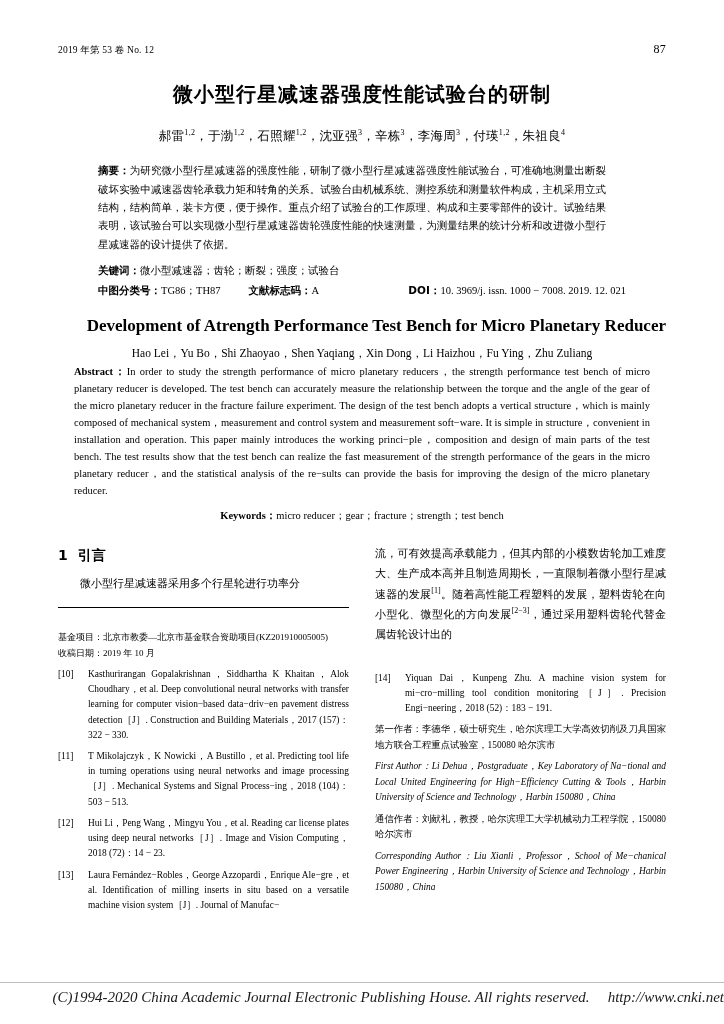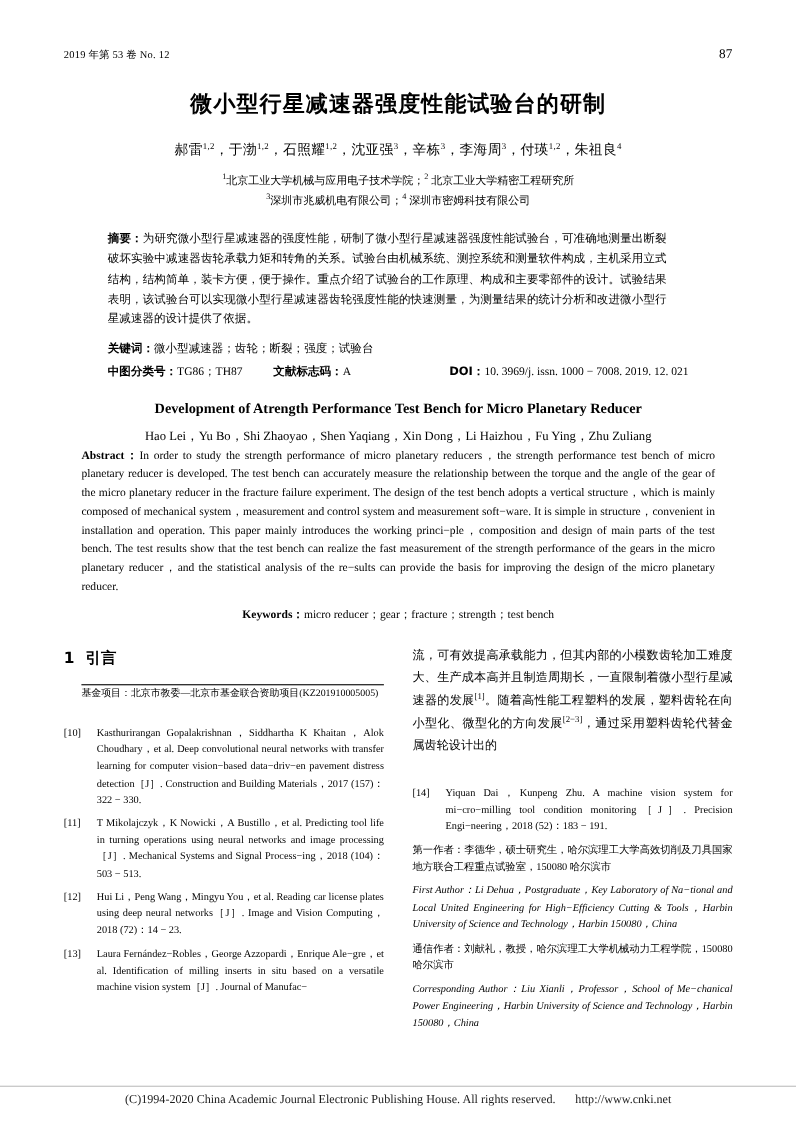--- a/index.html
+++ b/index.html
@@ -86,24 +86,24 @@
     flex-wrap: wrap;
   }
   .clsrow .lbl {
     font-family: "DejaVu Sans", sans-serif;
     font-weight: bold;
   }
   .clsrow .doi { margin-left: auto; }
 
   
   .title-en {
-    text-align: center;
+    text-align: right;
     font-family: "Liberation Serif", serif;
     font-weight: bold;
-    font-size: 13px;
+    font-size: 17px;
     margin: 18px 0 10px 0;
   }
   .authors-en {
     text-align: center;
     font-size: 11.5px;
     margin-bottom: 2px;
   }
   .abs-en {
     margin: 0 16px;
     font-size: 10.5px;
@@ -138,29 +138,28 @@
     line-height: 1.85;
     text-align: justify;
     text-justify: inter-ideograph;
   }
   .body-cn sup { font-size: 8px; }
   .indent { text-indent: 22px; }
 
   .fundnote {
     margin-top: 14px;
     border-top: 1px solid #000;
-    padding-top: 0;
+    padding-top: 22px;
     font-size: 9px;
     line-height: 1.7;
-    margin-left: 16px;
   }
 
   
   .refs {
-    margin-top: 22px;
+    margin-top: 6px;
     font-size: 9.4px;
     line-height: 1.62;
   }
   .ref {
     display: flex;
     margin-bottom: 6px;
     text-align: justify;
   }
   .ref .tag {
     width: 30px;
@@ -174,23 +173,24 @@
     text-align: justify;
   }
   .note.it { font-style: italic; }
 
   
   .footer {
     position: absolute;
     left: 0;
     right: 0;
     bottom: 18px;
-    text-align: center;
-    font-size: 11px;
+    text-align: right;
+    font-size: 15px;
     color: #1a1a1a;
+    font-style: italic;
   }
   .footer .url { margin-left: 18px; }
   .divider-top {
     border-top: 1px solid #bdbdbd;
     margin: 0 0 6px 0;
   }
 </style>
 </head>
 <body>
 
@@ -198,24 +198,20 @@
 
   <div class="runhead">
     <div class="left">2019 年第 53 卷 No. 12</div>
     <div class="right">87</div>
   </div>
 
   <div class="title-cn">微小型行星减速器强度性能试验台的研制</div>
 
   <div class="authors-cn">郝雷<sup>1,2</sup>，于渤<sup>1,2</sup>，石照耀<sup>1,2</sup>，沈亚强<sup>3</sup>，辛栋<sup>3</sup>，李海周<sup>3</sup>，付瑛<sup>1,2</sup>，朱祖良<sup>4</sup></div>
 
-  <div class="affil">
-    <div><sup>1</sup>北京工业大学机械与应用电子技术学院；<sup>2</sup> 北京工业大学精密工程研究所</div>
-    <div><sup>3</sup>深圳市兆威机电有限公司；<sup>4</sup> 深圳市密姆科技有限公司</div>
-  </div>
 
   <div class="abs-cn">
     <span class="lbl">摘要：</span><span>为研究微小型行星减速器的强度性能，研制了微小型行星减速器强度性能试验台，可准确地测量出断裂破坏实验中减速器齿轮承载力矩和转角的关系。试验台由机械系统、测控系统和测量软件构成，主机采用立式结构，结构简单，装卡方便，便于操作。重点介绍了试验台的工作原理、构成和主要零部件的设计。试验结果表明，该试验台可以实现微小型行星减速器齿轮强度性能的快速测量，为测量结果的统计分析和改进微小型行星减速器的设计提供了依据。</span>
   </div>
 
   <div class="kw-cn">
     <span class="lbl">关键词：</span><span>微小型减速器；齿轮；断裂；强度；试验台</span>
   </div>
 
   <div class="clsrow">
@@ -234,23 +230,25 @@
   <div class="kw-en">
     <span class="lbl">Keywords：</span><span>micro reducer；gear；fracture；strength；test bench</span>
   </div>
 
   <div class="cols">
 
     <div class="col">
       <div class="sec-h">
         <span class="num">1</span><span>引言</span>
       </div>
+      <div class="body-cn indent">微小型行星减速器采用多个行星轮进行功率分</div>
 
       <div class="fundnote">
         <div>基金项目：北京市教委—北京市基金联合资助项目(KZ201910005005)</div>
+        <div>收稿日期：2019 年 10 月</div>
       </div>
 
       <div class="refs">
         <div class="ref">
           <div class="tag">[10]</div>
           <div class="txt">Kasthurirangan Gopalakrishnan，Siddhartha K Khaitan，Alok Choudhary，et al. Deep convolutional neural networks with transfer learning for computer vision−based data−driv−en pavement distress detection［J］. Construction and Building Materials，2017 (157)：322 − 330.</div>
         </div>
         <div class="ref">
           <div class="tag">[11]</div>
           <div class="txt">T Mikolajczyk，K Nowicki，A Bustillo，et al. Predicting tool life in turning operations using neural networks and image processing［J］. Mechanical Systems and Signal Process−ing，2018 (104)：503 − 513.</div>

